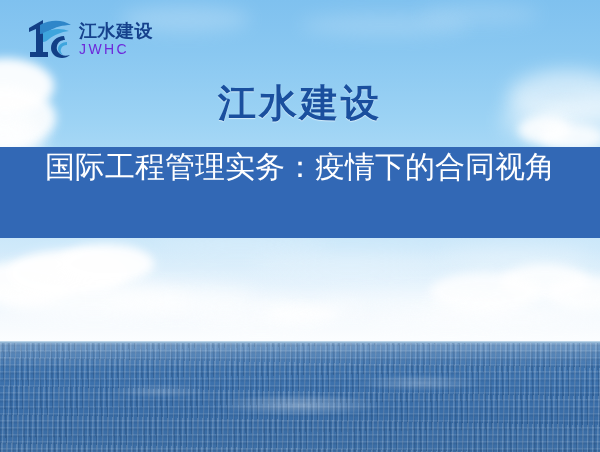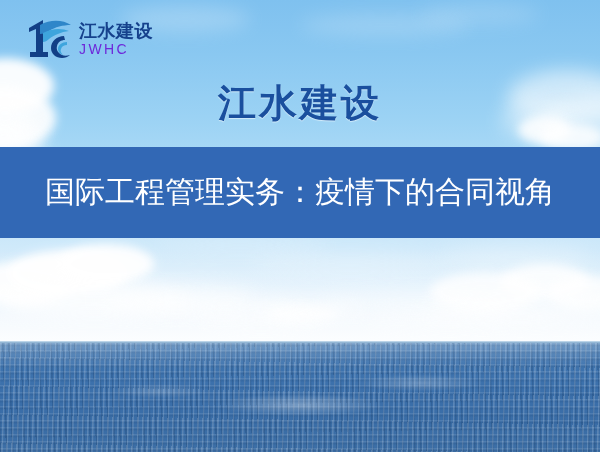--- a/index.html
+++ b/index.html
@@ -208,21 +208,21 @@
 
   
   .banner {
     position: absolute;
     left: 0;
     top: 147px;
     width: 600px;
     height: 91px;
     background: #3268b5;
     display: flex;
-    align-items: center;
+    align-items: flex-start;
     justify-content: center;
   }
   .banner-title {
     color: #ffffff;
     font-size: 30px;
     font-weight: 400;
     letter-spacing: 0px;
     white-space: nowrap;
     font-family: "DejaVu Sans", "Liberation Sans", sans-serif;
   }

